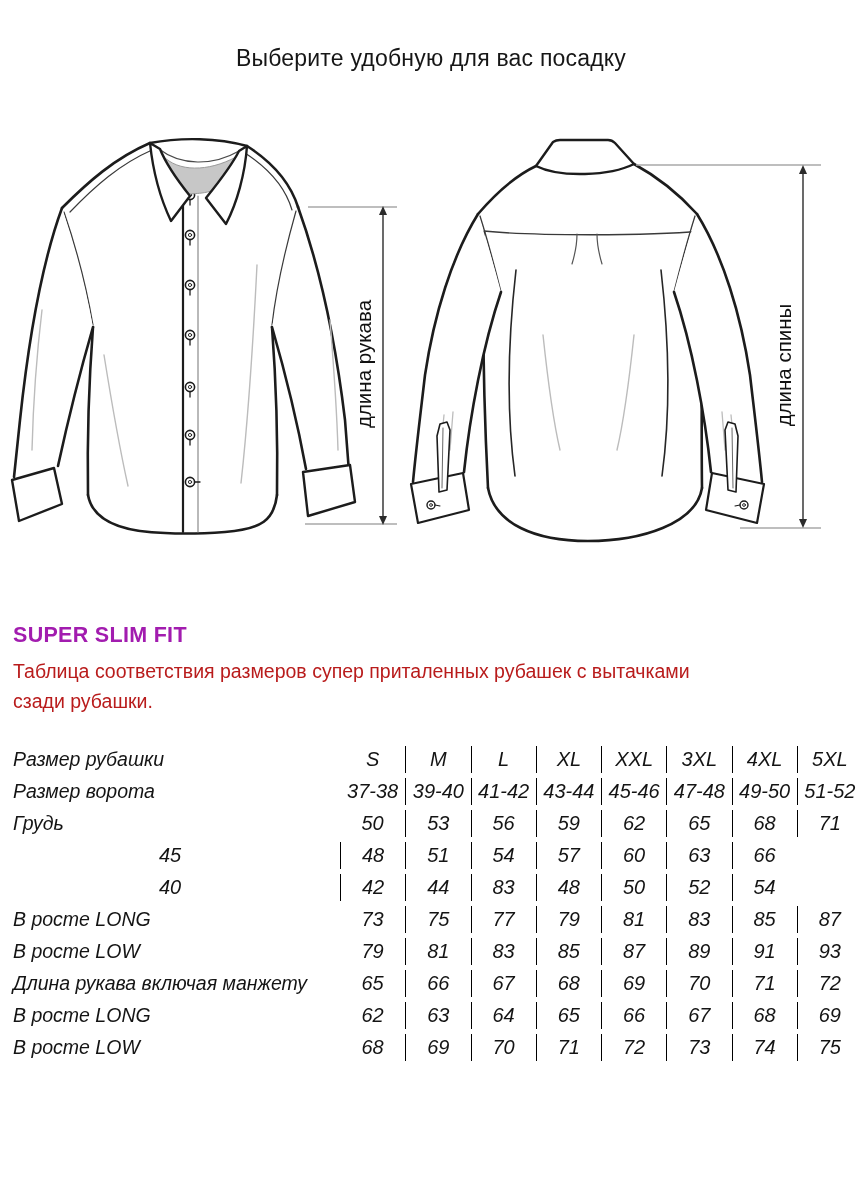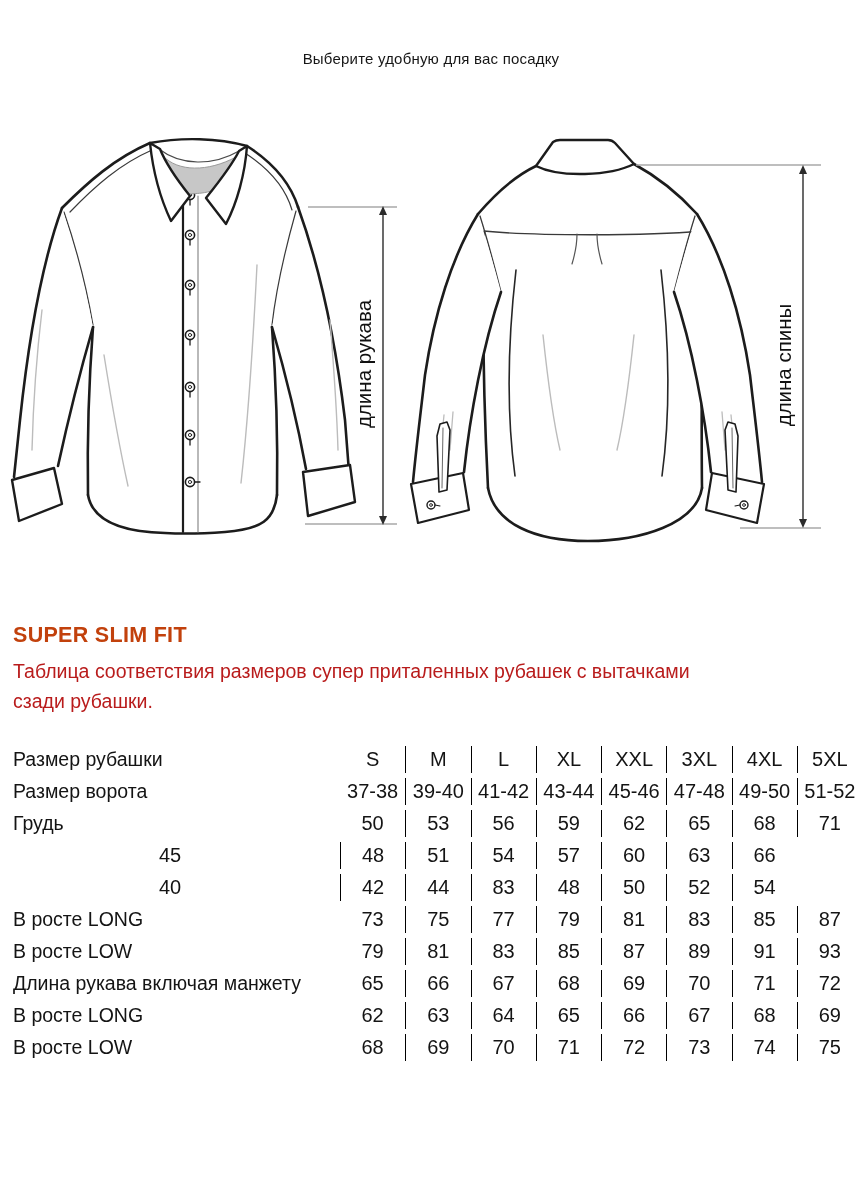--- a/index.html
+++ b/index.html
@@ -1,33 +1,33 @@
 <!DOCTYPE html>
 <html><head>
 <meta charset="utf-8">
 <style>
   html,body{margin:0;padding:0;background:#fff;}
   .page{
     position:relative;width:862px;height:1200px;background:#fff;overflow:hidden;
     font-family:"Liberation Sans","DejaVu Sans",sans-serif;color:#141414;
   }
   .title{
-    padding-top:45px;text-align:center;font-size:15px;line-height:27px;
+    padding-top:45px;text-align:center;font-size:23px;line-height:27px;
     color:#161616;letter-spacing:.2px;
   }
   .figure svg{display:block;margin-top:48px;}
   .section-heading{
     margin:24px 0 0 13px;font-size:21.5px;line-height:26px;font-weight:bold;
-    letter-spacing:.3px;color:#c2410c;
+    letter-spacing:.3px;color:#a21caf;
   }
   .section-desc{
     margin:8px 0 0 13px;font-size:19.5px;line-height:30px;color:#b91c1c;
     white-space:pre-line;
   }
-  .size-table{margin-top:30px;width:862px;}
+  .size-table{margin-top:30px;width:862px;font-style:italic;}
   .trow{
     display:grid;grid-template-columns:340px repeat(8,1fr);
     height:27px;margin-bottom:5px;align-items:stretch;font-size:19.5px;
   }
   .tlabel{
     padding-left:13px;display:flex;align-items:center;white-space:nowrap;
   }
   .tval{
     display:flex;align-items:center;justify-content:center;font-size:20px;
   }

